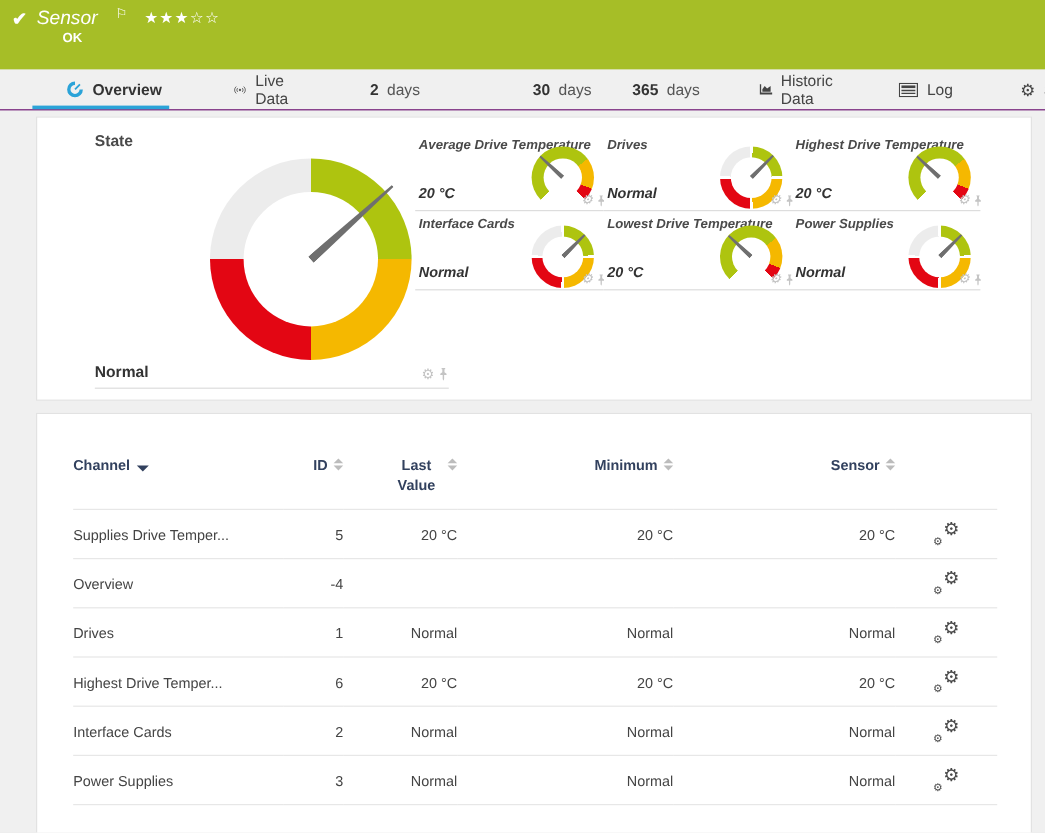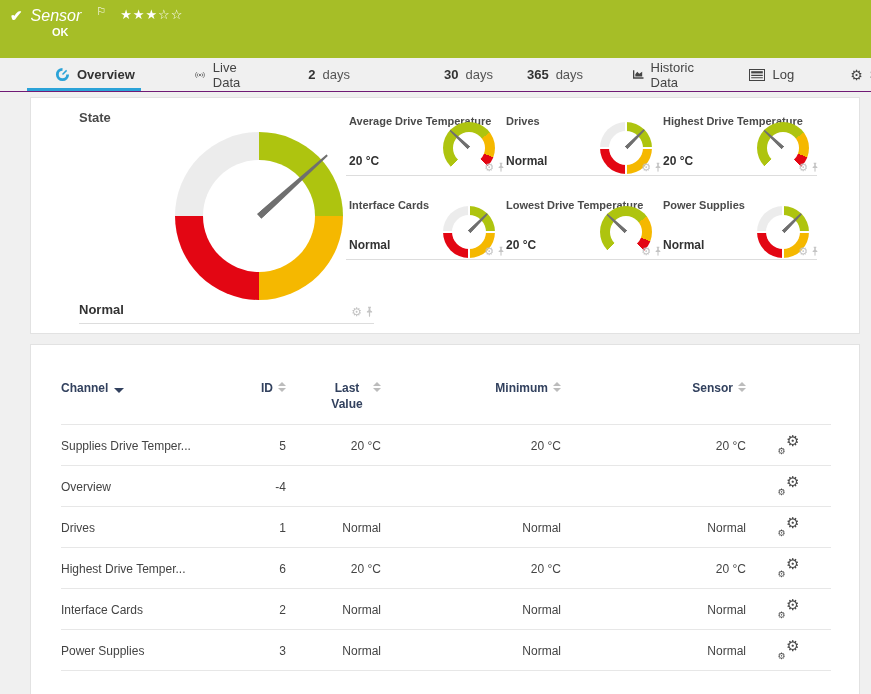--- a/index.html
+++ b/index.html
@@ -48,21 +48,21 @@
   .tile-icons .gear-s { font-size:12px; line-height:1; }
   .tile-icons svg { display:block; }
 
   .big-gauge { position:absolute; left:96px; top:34px; width:168px; height:168px; border-radius:50%;
     background:conic-gradient(#aec40f 0 90deg, #f5b800 90deg 180deg, #e30613 180deg 270deg, #ececec 270deg 360deg); }
   .big-gauge::before { content:""; position:absolute; inset:28px; background:#fff; border-radius:50%; }
   .needle { position:absolute; left:50%; top:50%; background:#6f6f6f; transform-origin:0 50%; }
   .big-gauge .needle { width:92px; height:7px; margin-top:-3.5px; clip-path:polygon(0 0,100% 36%,100% 64%,0 100%); transform:rotate(-42deg); }
 
   
-  .mini-grid { position:absolute; left:315px; top:13px; display:grid; grid-template-columns:repeat(3,157px); grid-auto-rows:65px; row-gap:19px; }
+  .mini-grid { position:absolute; left:315px; top:13px; display:grid; grid-template-columns:repeat(3,157px); grid-auto-rows:65px; row-gap:1px;font-style:italic; }
   .mini-tile { position:relative; border-bottom:1px solid #ddd; cursor:pointer; }
   .tile-label { position:absolute; left:3px; top:4px; font-size:11px; font-weight:bold; color:#4a4a4a; white-space:nowrap; }
   .tile-value { position:absolute; left:3px; bottom:7px; font-size:12px; font-weight:bold; color:#333; }
   .mini-gauge { position:absolute; right:8px; top:11px; width:52px; height:52px; border-radius:50%; }
   .g-ring { background:conic-gradient(#fff 0 3deg, #aec40f 3deg 87deg, #fff 87deg 93deg, #f5b800 93deg 177deg, #fff 177deg 183deg, #e30613 183deg 267deg, #fff 267deg 273deg, #ececec 273deg 357deg, #fff 357deg 360deg); }
   .g-ring::before { content:""; position:absolute; inset:9px; background:#fff; border-radius:50%; }
   .g-arc { background:conic-gradient(from 225deg, #aec40f 0 188deg, #f5b800 188deg 246deg, #e30613 246deg 270deg, transparent 270deg 360deg); }
   .g-arc::before { content:""; position:absolute; inset:10px; background:#fff; border-radius:50%; }
   .mini-gauge .needle { width:26px; height:4px; margin-top:-2px; clip-path:polygon(0 0,100% 30%,100% 70%,0 100%); }
   .g-ring .needle { transform:rotate(-45deg); }

